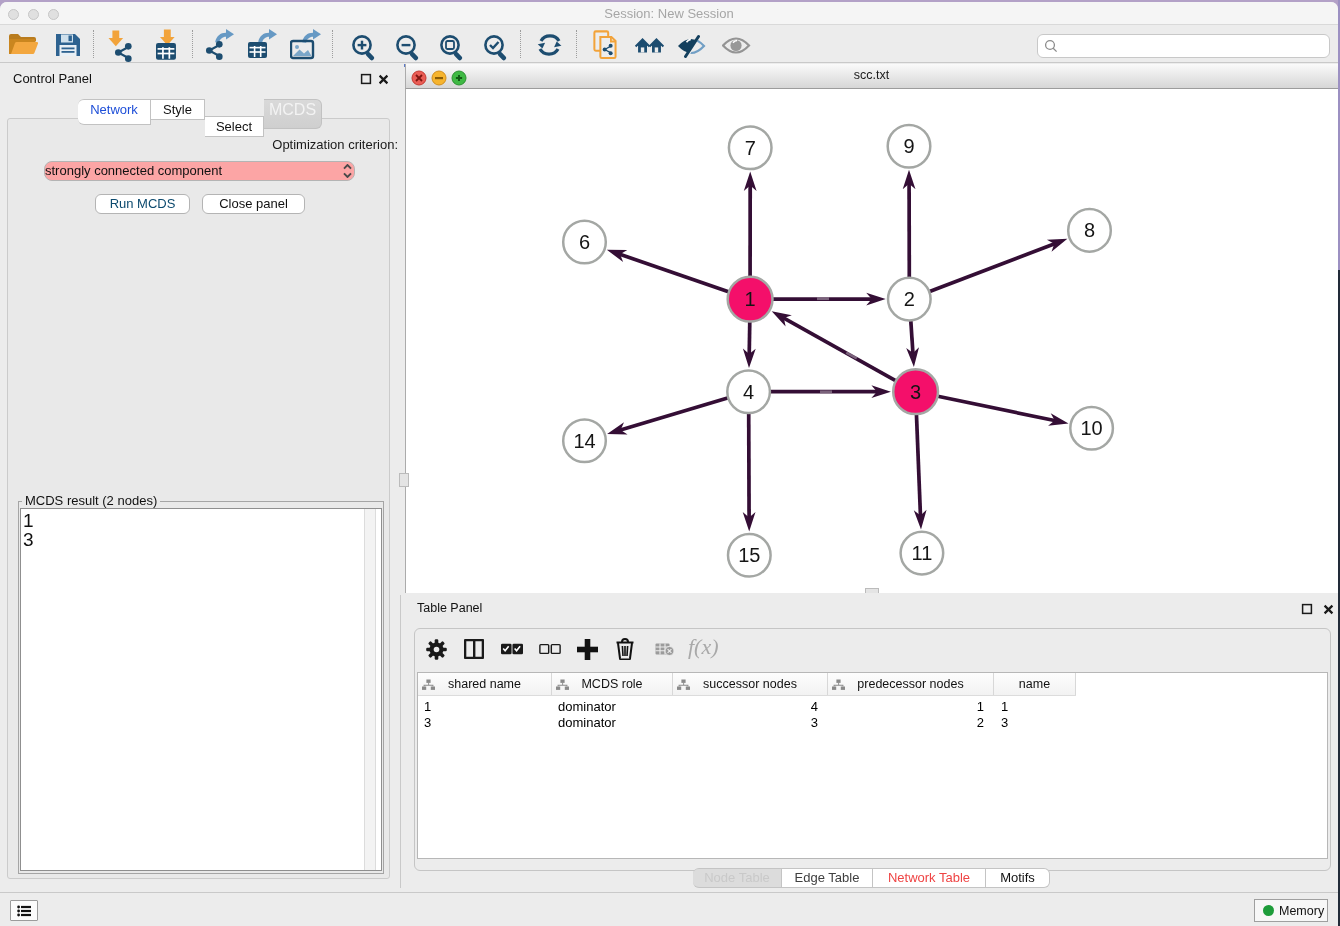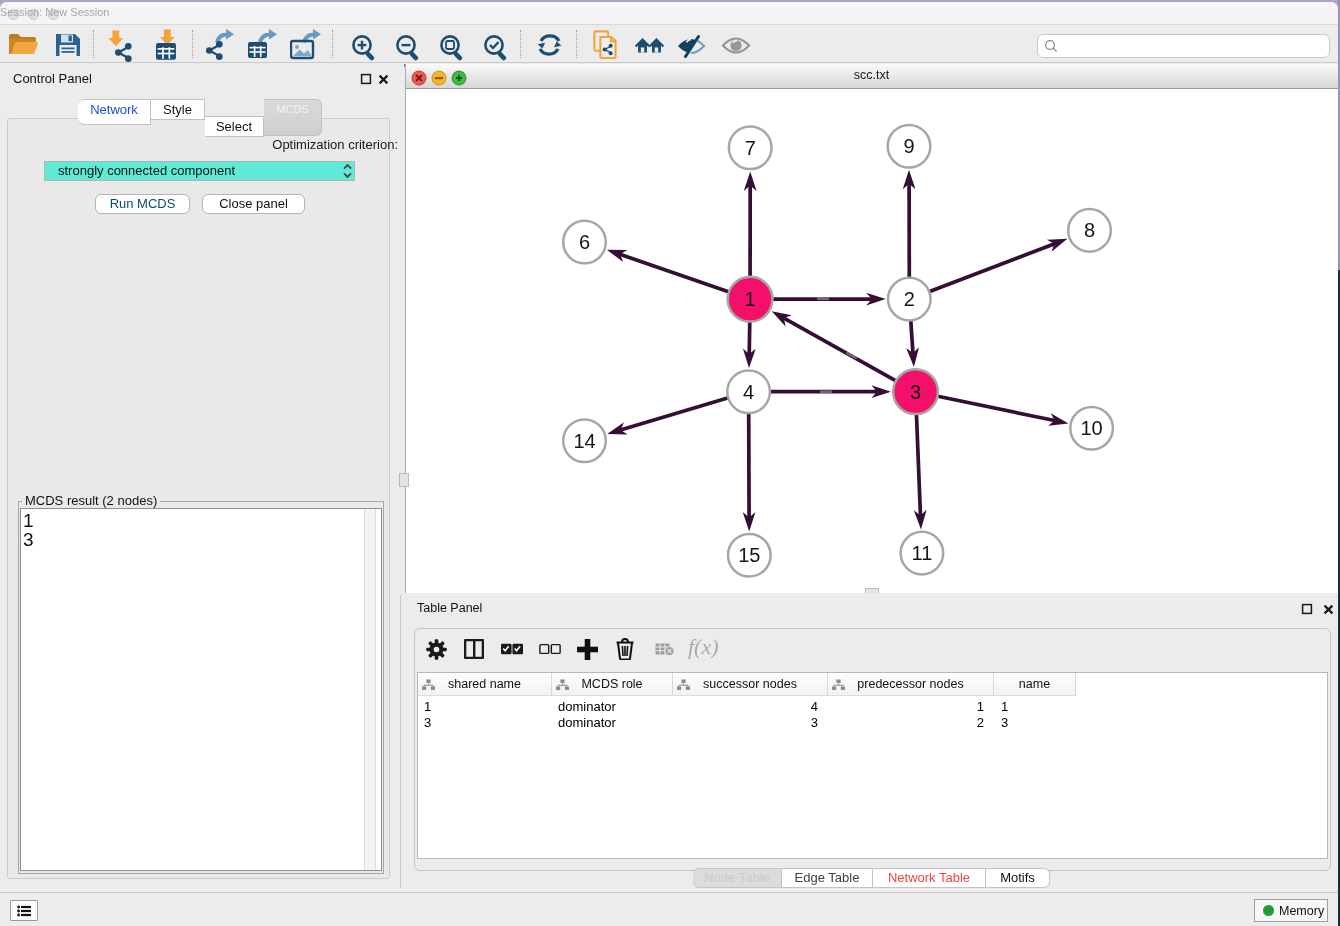--- a/index.html
+++ b/index.html
@@ -8,21 +8,21 @@
 
 <div class="abs" style="left:1338px;top:0;width:2px;height:270px;background:#9c90c2"></div>
 <div class="abs" style="left:1338px;top:270px;width:2px;height:656px;background:#222b39"></div>
 
 <div class="abs" style="left:0;top:2px;width:1338px;height:924px;background:#ececec;border-radius:7px 7px 0 0;overflow:hidden">
 
   <div class="abs" style="left:0;top:0;width:1338px;height:22px;background:#f5f5f5;border-bottom:1px solid #d9d9d9"></div>
   <div style="position:absolute;left:8px;top:7px;width:11px;height:11px;border-radius:50%;background:#e0e0e0;border:1px solid #c6c6c6;box-sizing:border-box"></div>
     <div style="position:absolute;left:28px;top:7px;width:11px;height:11px;border-radius:50%;background:#e0e0e0;border:1px solid #c6c6c6;box-sizing:border-box"></div>
     <div style="position:absolute;left:48px;top:7px;width:11px;height:11px;border-radius:50%;background:#e0e0e0;border:1px solid #c6c6c6;box-sizing:border-box"></div>
-  <div class="abs" style="left:0;top:4px;width:1338px;font-size:11px;color:#a6a6a6">Session: New Session</div>
+  <div class="abs" style="left:0;top:4px;width:1338px;text-align:center;font-size:13px;color:#a6a6a6">Session: New Session</div>
 
   <div class="abs" style="left:0;top:23px;width:1338px;height:37px;background:#ececec;border-bottom:1px solid #c9c9c9"></div>
   <div style="position:absolute;left:93px;top:28px;height:28px;border-left:1.5px dotted #9d9d9d"></div>
     <div style="position:absolute;left:192px;top:28px;height:28px;border-left:1.5px dotted #9d9d9d"></div>
     <div style="position:absolute;left:332px;top:28px;height:28px;border-left:1.5px dotted #9d9d9d"></div>
     <div style="position:absolute;left:520px;top:28px;height:28px;border-left:1.5px dotted #9d9d9d"></div>
     <div style="position:absolute;left:576px;top:28px;height:28px;border-left:1.5px dotted #9d9d9d"></div>
   <svg style="position:absolute;left:8px;top:30px" width="30" height="26" viewBox="0 0 30 26">
       <path d="M1 4 Q1 2 3 2 L10 2 L13 5 L26 5 Q28 5 28 7 L28 9 L1 9 Z" fill="#b97c1e"></path>
       <path d="M1 22 L1 8 Q1 7 2.5 7 L26 7 Q28 7 27.6 9 L25 22 Z" fill="#ca861f"></path>
@@ -189,23 +189,23 @@
   <svg class="abs" style="left:360px;top:71px" width="12" height="12" viewBox="0 0 12 12">
       <rect x="1.6" y="1.6" width="8.8" height="8.8" fill="none" stroke="#1a1a1a" stroke-width="1.5"></rect>
     </svg>
   <svg class="abs" style="left:377px;top:71px" width="13" height="13" viewBox="0 0 13 13">
       <path d="M2.6 2.6 l7.8 7.8 M10.4 2.6 l-7.8 7.8" stroke="#1a1a1a" stroke-width="2.2"></path>
     </svg>
   <div class="abs" style="left:7px;top:116px;width:383px;height:761px;background:#e9e9e9;border:1px solid #cbcbcb;border-radius:3px;box-sizing:border-box"></div>
   <div style="position:absolute;left:78px;top:97px;width:73px;height:26px;background:#ffffff;border:1px solid #c2c2c2;border-left:none;border-radius:6px 0 0 6px;box-sizing:border-box;font-size:13px;color:#1d4ed8;text-align:center;line-height:19px">Network</div>
     <div style="position:absolute;left:151px;top:97px;width:54px;height:21px;background:#ffffff;border:1px solid #c2c2c2;border-left:none;box-sizing:border-box;font-size:13px;color:#111;text-align:center;line-height:19px">Style</div>
     <div style="position:absolute;left:205px;top:114px;width:59px;height:21px;background:#ffffff;border:1px solid #c2c2c2;border-left:none;box-sizing:border-box;font-size:13px;color:#111;text-align:center;line-height:19px">Select</div>
-    <div style="position:absolute;left:264px;top:97px;width:58px;height:37px;background:linear-gradient(#d9d9d9,#cfcfcf);border:1px solid #c2c2c2;border-left:none;border-radius:0 6px 6px 0;box-sizing:border-box;font-size:11px;color:#f3f3f3;text-align:center;line-height:19px">MCDS</div>
+    <div style="position:absolute;left:264px;top:97px;width:58px;height:30px;background:linear-gradient(#d9d9d9,#cfcfcf);border:1px solid #c2c2c2;border-left:none;border-radius:0 6px 6px 0;box-sizing:border-box;font-size:16px;color:#f3f3f3;text-align:center;line-height:19px">MCDS</div>
   <div class="abs" style="left:0;top:135px;width:398px;text-align:right;font-size:13px;color:#1a1a1a">Optimization criterion:</div>
-  <div class="abs" style="left:44px;top:159px;width:311px;height:20px;background:#5eead4;border:1px solid #b4b4b4;border-radius:0;box-sizing:border-box;font-size:13px;color:#111;line-height:18px;padding-left:13px">strongly connected component</div>
+  <div class="abs" style="left:44px;top:159px;width:311px;height:20px;background:#fca5a5;border:1px solid #b4b4b4;border-radius:8px;box-sizing:border-box;font-size:13px;color:#111;line-height:18px;">strongly connected component</div>
   <svg class="abs" style="left:342px;top:162px" width="11" height="14" viewBox="0 0 11 14">
       <g fill="none" stroke="#4a4a4a" stroke-width="1.9">
         <path d="M2 4.6 L5.5 1 L9 4.6"></path>
         <path d="M2 9.4 L5.5 13 L9 9.4"></path>
       </g>
     </svg>
   <div class="abs" style="left:95px;top:192px;width:95px;height:20px;background:#fff;border:1px solid #b4b4b4;border-radius:6px;box-sizing:border-box;font-size:13px;color:#0c4a6e;text-align:center;line-height:18px">Run MCDS</div>
   <div class="abs" style="left:202px;top:192px;width:103px;height:20px;background:#fff;border:1px solid #b4b4b4;border-radius:6px;box-sizing:border-box;font-size:13px;color:#111;text-align:center;line-height:18px">Close panel</div>
 
   <div class="abs" style="left:18px;top:499px;width:366px;height:373px;border:1px solid #a5a5a5;box-sizing:border-box"></div>

